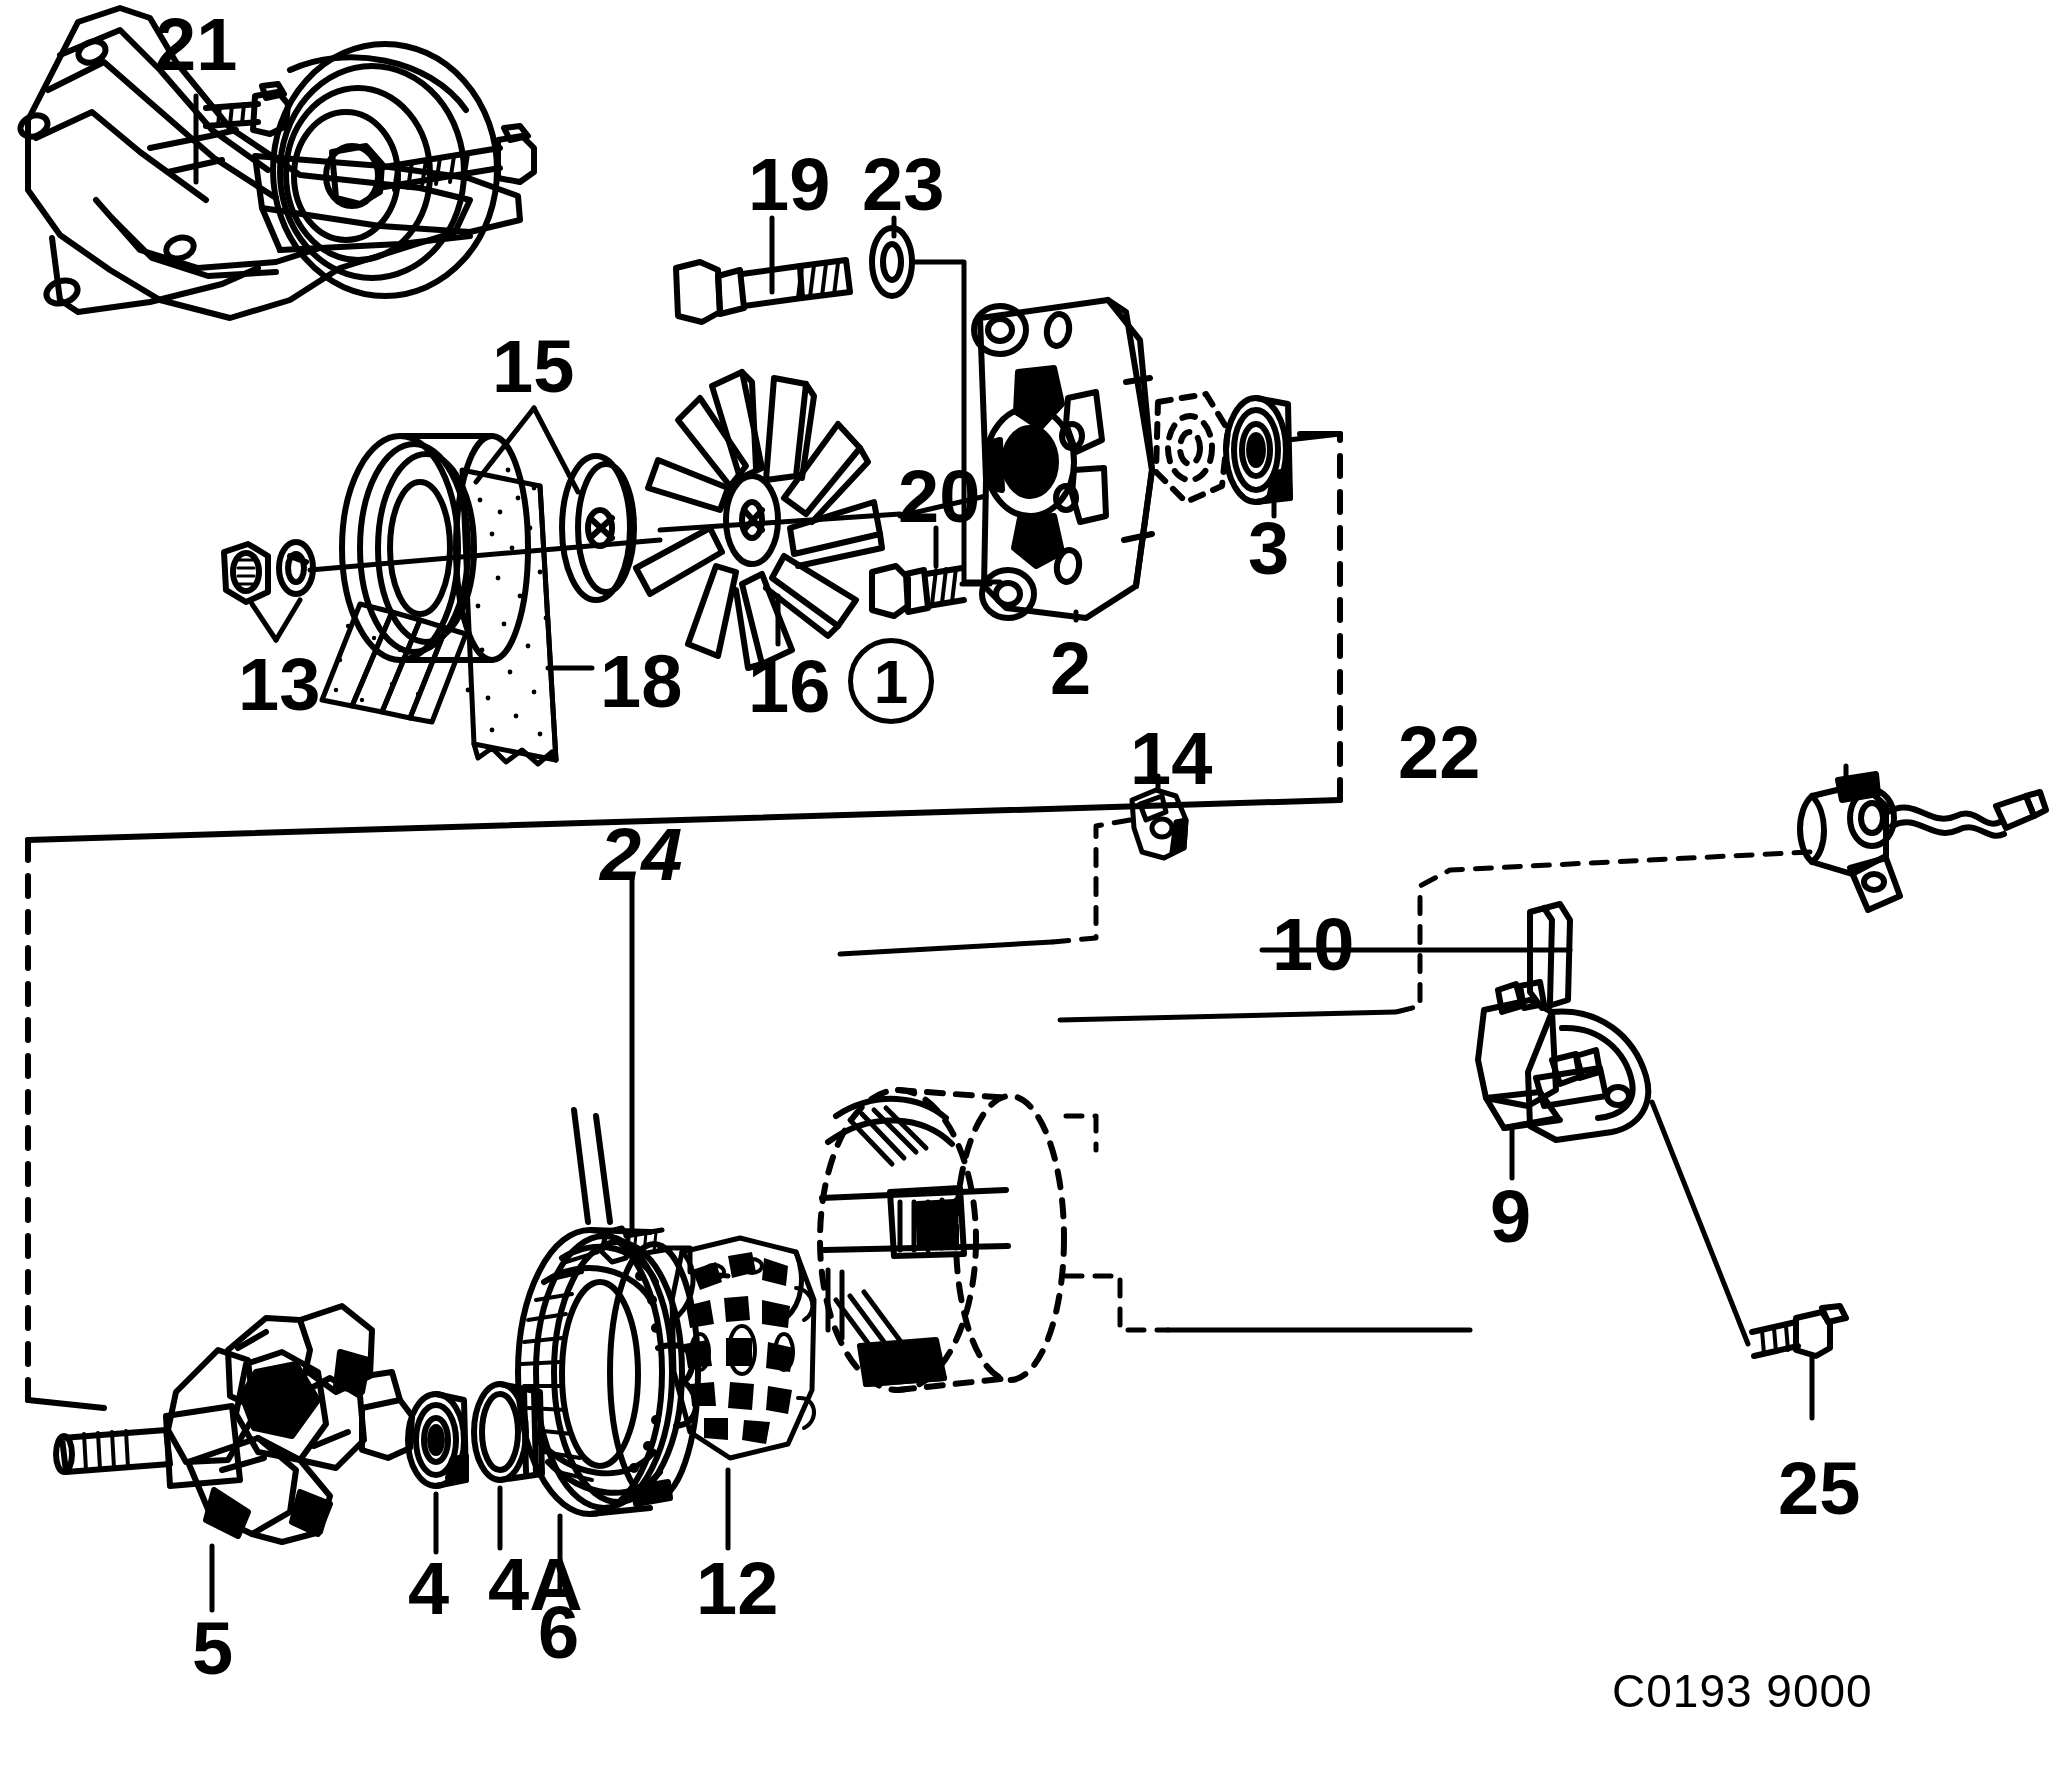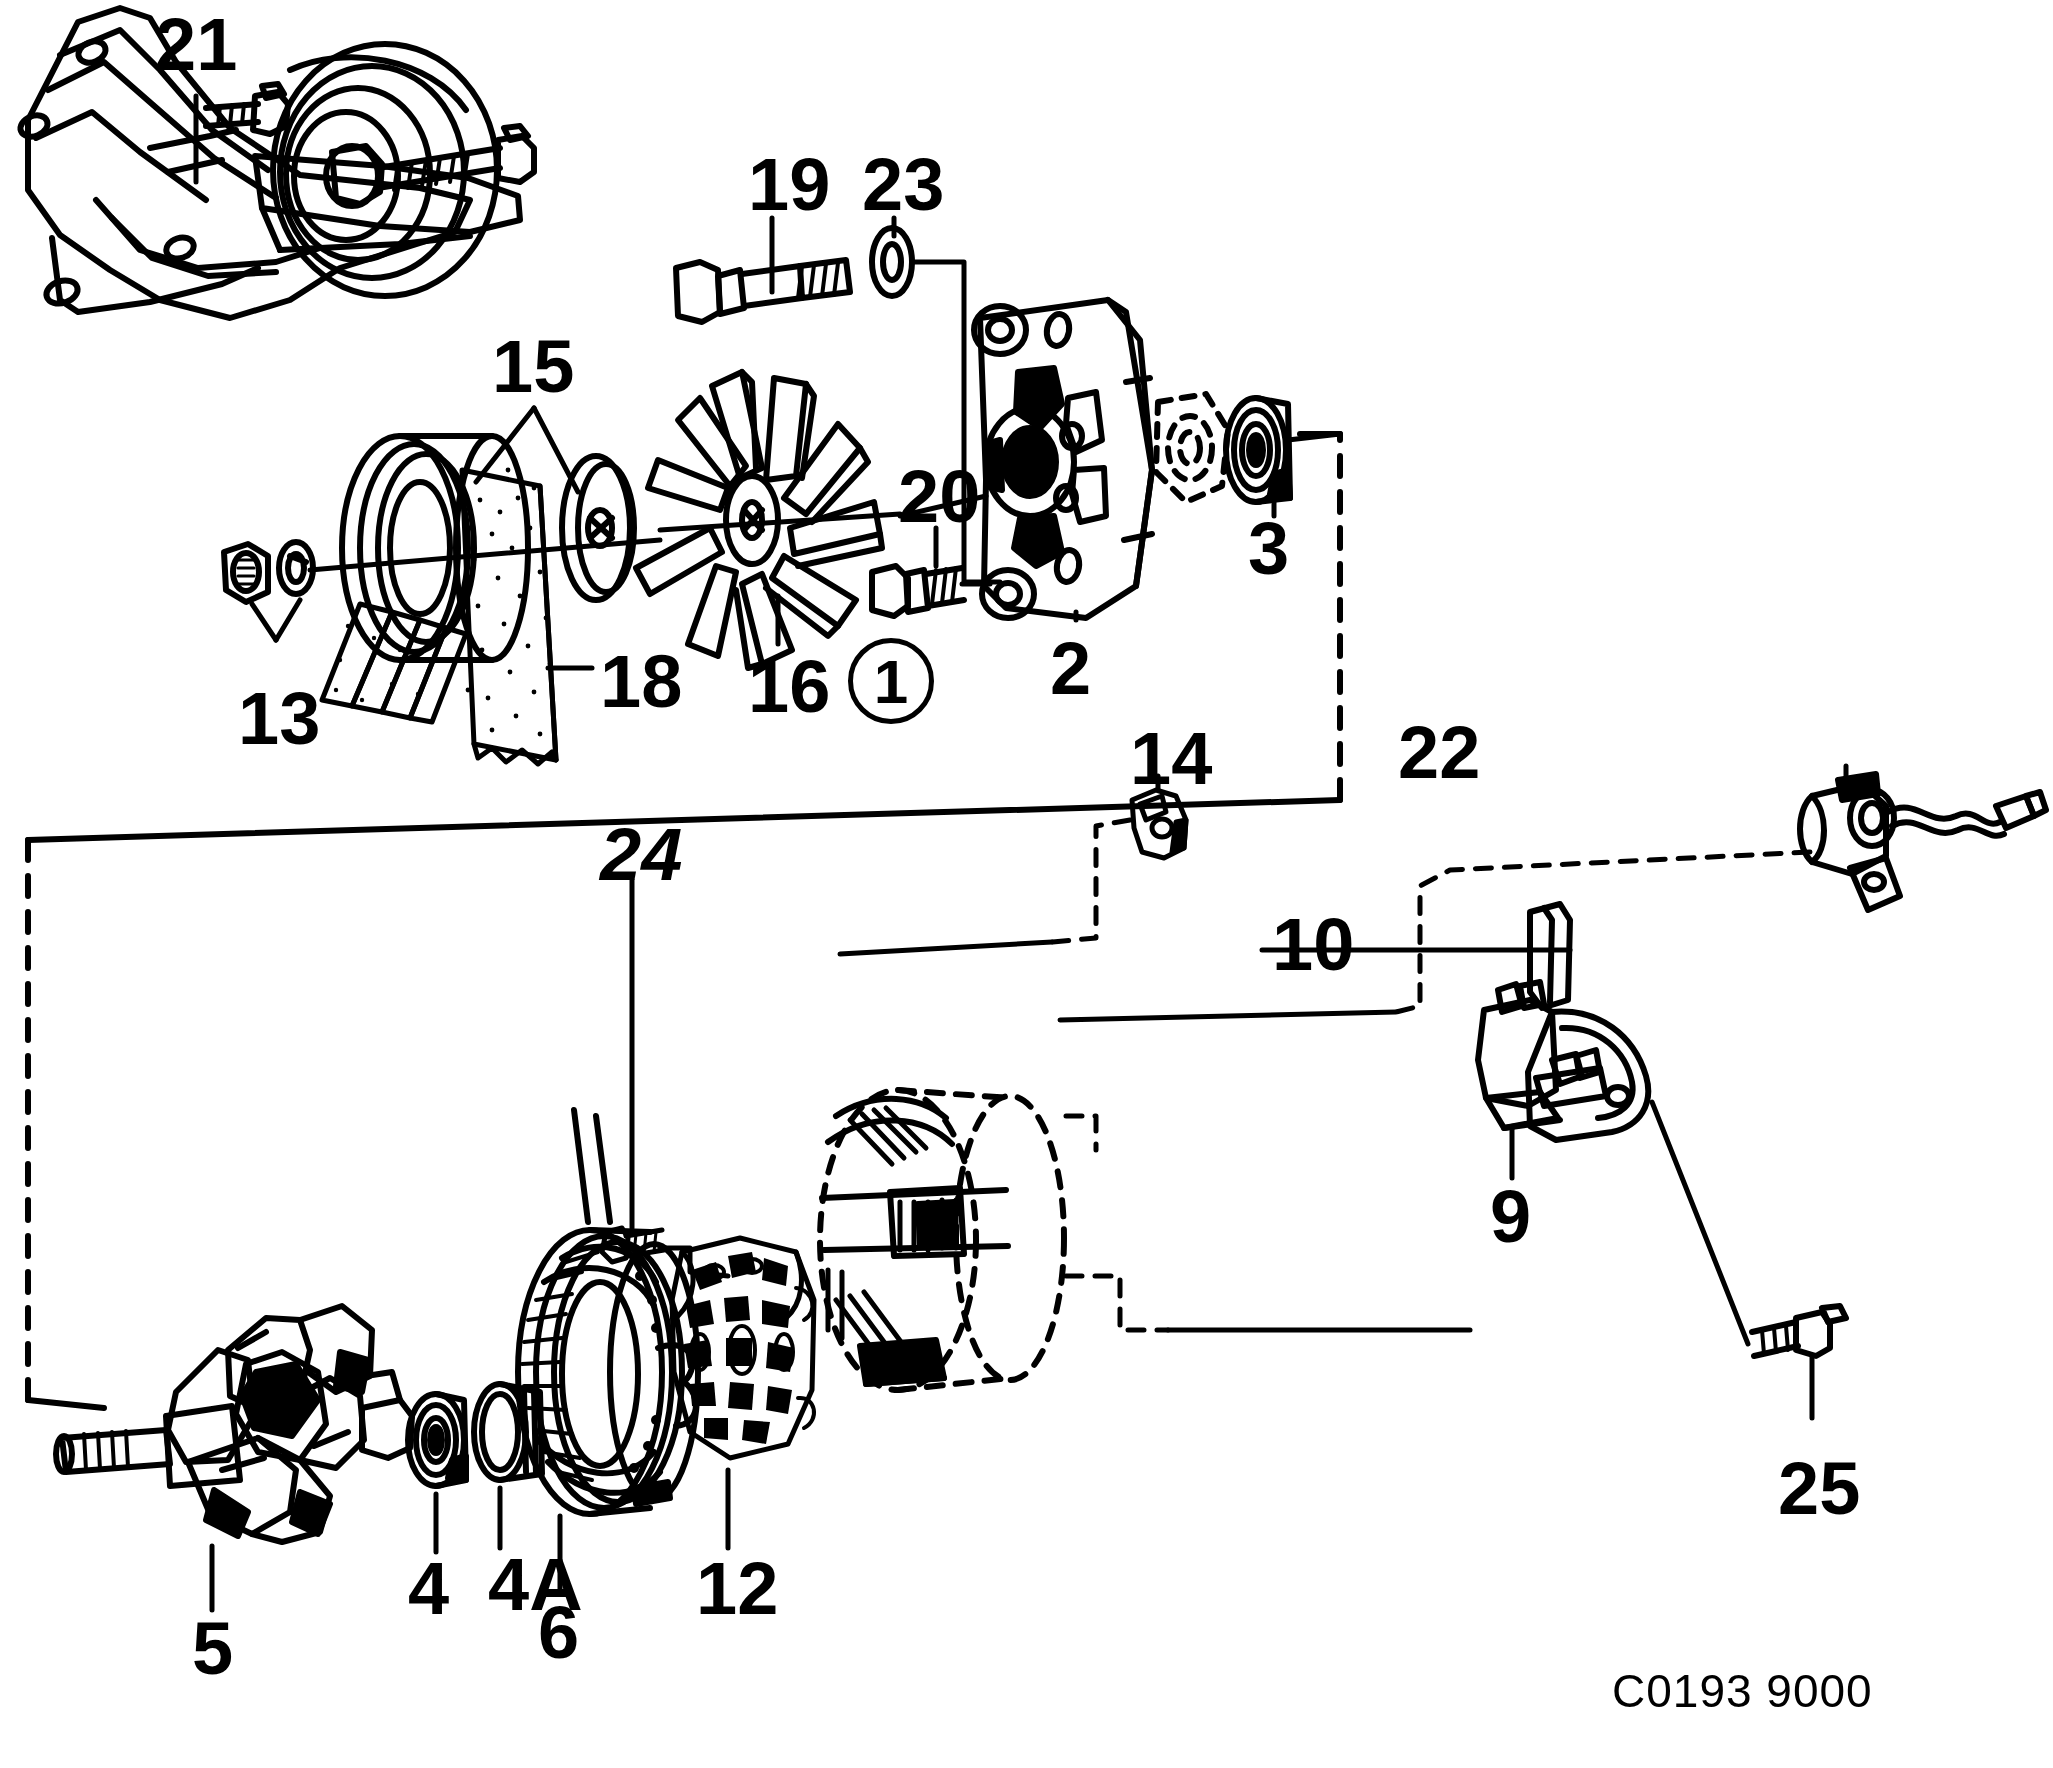--- a/index.html
+++ b/index.html
@@ -595,21 +595,21 @@
   </svg>
 
   <div>
 
     <span class="callout big" style="left:155px;top:8px;">21</span>
     <span class="callout big" style="left:735px;top:148px;margin-left:13px;">19</span>
     <span class="callout big" style="left:862px;top:148px;">23</span>
     <span class="callout big" style="left:492px;top:330px;text-align:center;">15</span>
     <span class="callout big" style="left:898px;top:460px;">20</span>
     <span class="callout big" style="left:1248px;top:512px;">3</span>
-    <span class="callout big" style="left:238px;top:648px;margin-top:34px;">13</span>
+    <span class="callout big" style="left:238px;top:648px;">13</span>
     <span class="callout big" style="left:600px;top:645px;">18</span>
     <span class="callout big" style="left:748px;top:650px;">16</span>
     <span class="callout big" style="left:1050px;top:632px;">2</span>
     <span class="callout big" style="left:1130px;top:722px;">14</span>
     <span class="callout big" style="left:1398px;top:716px;">22</span>
     <span class="callout big" style="left:600px;top:818px;font-style:italic;">24</span>
     <span class="callout big" style="left:1272px;top:908px;">10</span>
     <span class="callout big" style="left:408px;top:1552px;">4</span>
     <span class="callout big" style="left:468px;top:1548px;margin-left:20px;">4A</span>
     <span class="callout big" style="left:1490px;top:1180px;">9</span>

